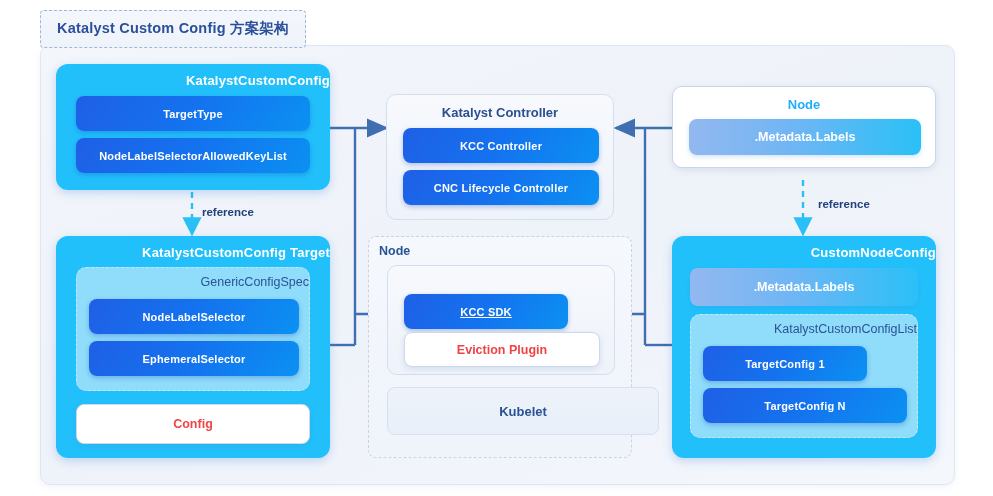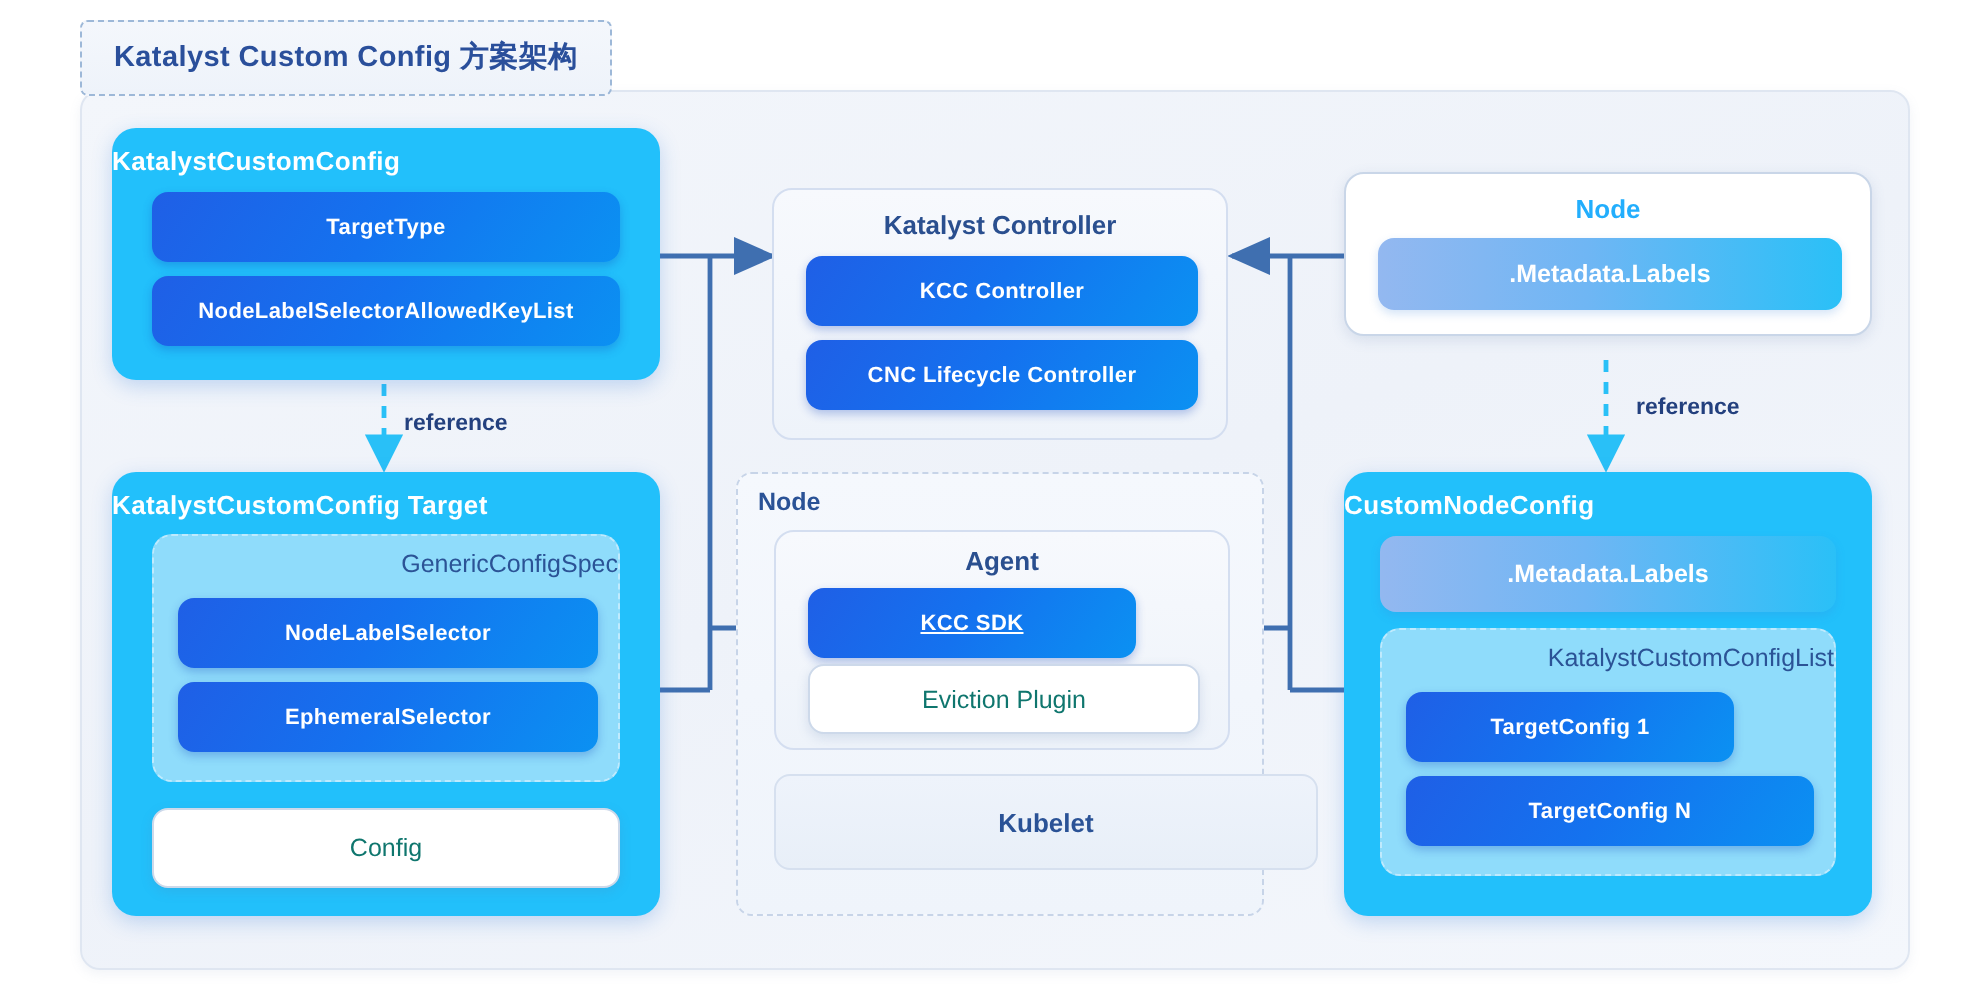--- a/index.html
+++ b/index.html
@@ -39,21 +39,21 @@
 
   
   .cyan-card {
     position: absolute;
     background: #22c0fb;
     border-radius: 12px;
     box-shadow: 0 3px 10px rgba(60,130,220,.28);
     z-index: 20;
   }
   .cyan-card > .card-title {
-    text-align: left;
+    text-align: right;
     color: #ffffff;
     font-size: 13px;
     font-weight: bold;
     padding-top: 9px;
     padding-bottom: 7px;
     letter-spacing: .2px;
   }
 
   .plain-card {
     position: absolute;
@@ -109,23 +109,23 @@
     font-weight: bold;
     display: flex; align-items: center; justify-content: center;
     box-shadow: 0 2px 5px rgba(60,130,220,.22);
   }
 
   
   .white-pill {
     background: #ffffff;
     border: 1px solid #cdd9ea;
     border-radius: 8px;
-    color: #0f766e;
-    font-size: 12.5px;
-    font-weight: normal;
+    color: #ef4444;
+    font-size: 12.5px;
+    font-weight: bold;
     display: flex; align-items: center; justify-content: center;
     box-shadow: 0 2px 6px rgba(90,120,170,.18);
   }
 
   
   .faint-pill {
     background: linear-gradient(180deg,#eef3fb 0%,#e8eff8 100%);
     border: 1px solid #d6e0ef;
     border-radius: 8px;
     color: #2a5296;
@@ -257,21 +257,20 @@
     <div class="blue-pill" style="position:absolute; left:12px; top:31px; width:210px; height:35px;">NodeLabelSelector</div>
     <div class="blue-pill" style="position:absolute; left:12px; top:73px; width:210px; height:35px;">EphemeralSelector</div>
   </div>
   <div class="white-pill" style="position:absolute; left:20px; top:168px; width:234px; height:40px;">Config</div>
 </div>
 
 <div id="node-container">
   <div class="node-label">Node</div>
 
   <div class="plain-card" style="left:18px; top:28px; width:228px; height:110px; position:absolute;">
-    <div class="card-title" style="padding-top:7px; padding-bottom:4px;">Agent</div>
     <div class="blue-pill" style="position:absolute; left:16px; top:28px; width:164px; height:35px;text-decoration:underline;">KCC SDK</div>
     <div class="white-pill" style="position:absolute; left:16px; top:66px; width:196px; height:35px;">Eviction Plugin</div>
   </div>
 
   <div class="faint-pill" style="position:absolute; left:18px; top:150px; width:272px; height:48px;">Kubelet</div>
 </div>
 
 <div class="cyan-card" style="left:672px; top:236px; width:264px; height:222px;">
   <div class="card-title">CustomNodeConfig</div>
   <div class="grad-pill" style="position:absolute; left:18px; top:32px; width:228px; height:38px;">.Metadata.Labels</div>

